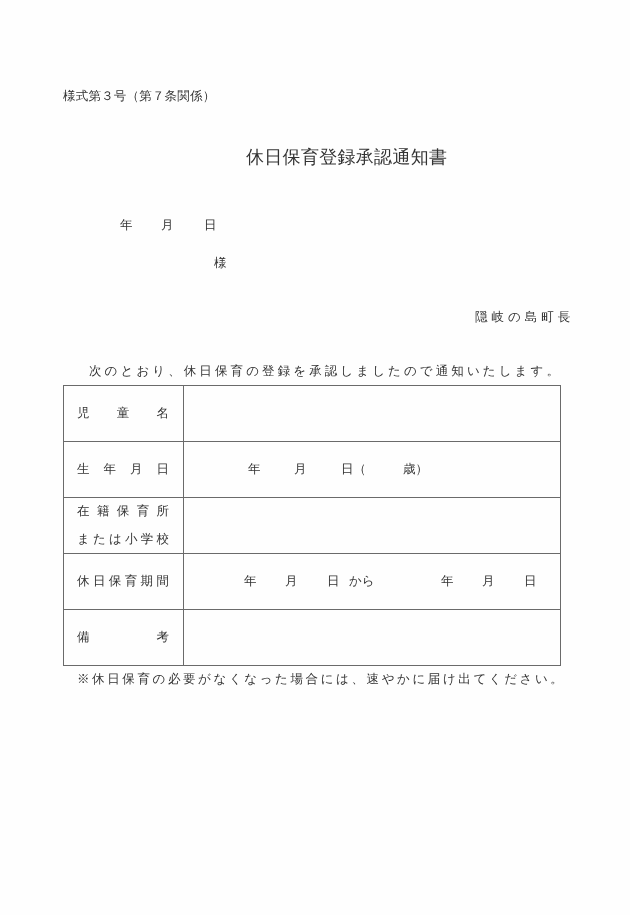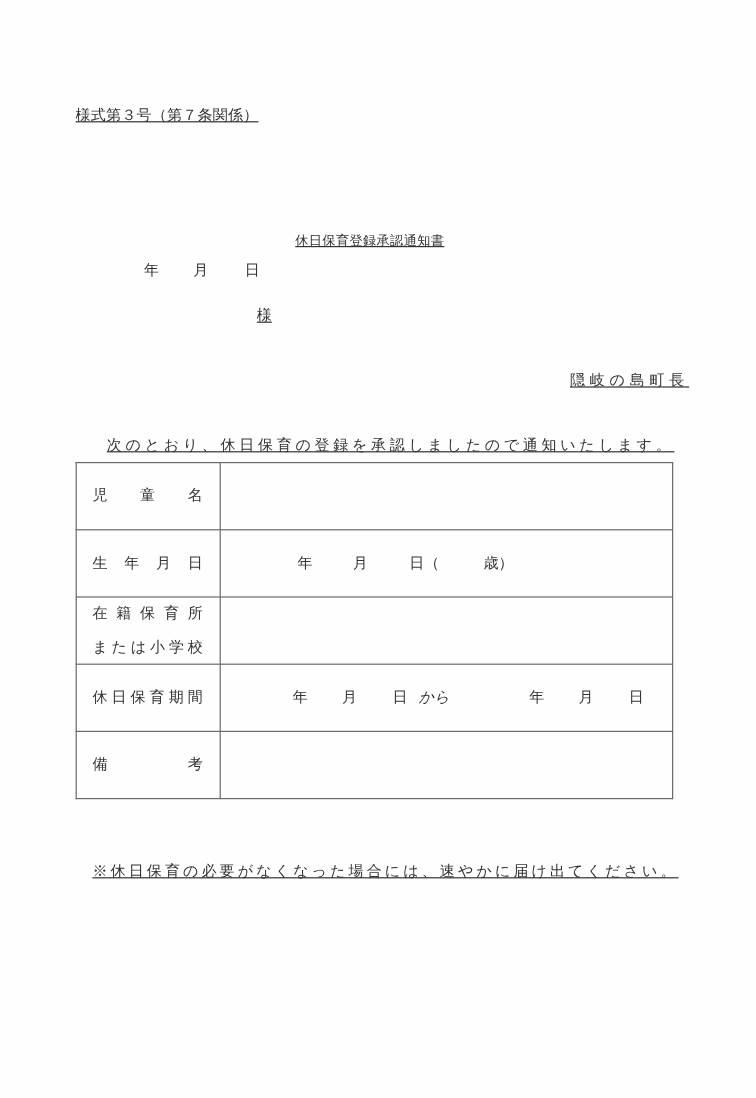--- a/index.html
+++ b/index.html
@@ -8,32 +8,31 @@
       background: #fefefe;
     }
     body {
       width: 630px;
       height: 915px;
       position: relative;
       overflow: hidden;
       font-family: "DejaVu Serif", "Liberation Serif", serif;
       color: #333;
     }
-    .abs { position: absolute; white-space: nowrap; text-decoration: underline; }
+    .abs { position: absolute; white-space: nowrap; }
 
     .form-no {
       left: 63px; top: 88px;
       font-size: 12.5px;
       letter-spacing: 0.2px;
     }
     .title {
       left: 246px; top: 145px;
-      font-size: 11px;
+      font-size: 18px;
       letter-spacing: 0.3px;
-      margin-top: 48px;
     }
     .date-line {
       left: 120px; top: 199px;
       font-size: 12.5px;
       margin-top: 18px;
     }
     .date-line span { display: inline-block; }
     .date-line .y { width: 41px; }
     .date-line .m { width: 43px; }
 
@@ -92,26 +91,26 @@
     .birth-line .d { width: 62px; }
 
     .period-line {
       padding-left: 60px;
       padding-right: 5px;
     }
     .period-line span { display: inline-block; }
     .period-line .y1 { width: 41px; }
     .period-line .m1 { width: 42px; }
     .period-line .d1 { width: 22px; }
-    .period-line .from { width: 92px; font-style: italic; }
+    .period-line .from { width: 92px; }
     .period-line .y2 { width: 41px; }
     .period-line .m2 { width: 42px; }
 
     .note {
-      left: 77px; top: 718px;
+      left: 77px; top: 671px;
       font-size: 12.5px;
       letter-spacing: 2.6px;
     }
   </style>
 </head>
 <body>
 
 <div class="abs form-no">様式第３号（第７条関係）</div>
 
 <div class="abs title">休日保育登録承認通知書</div>

